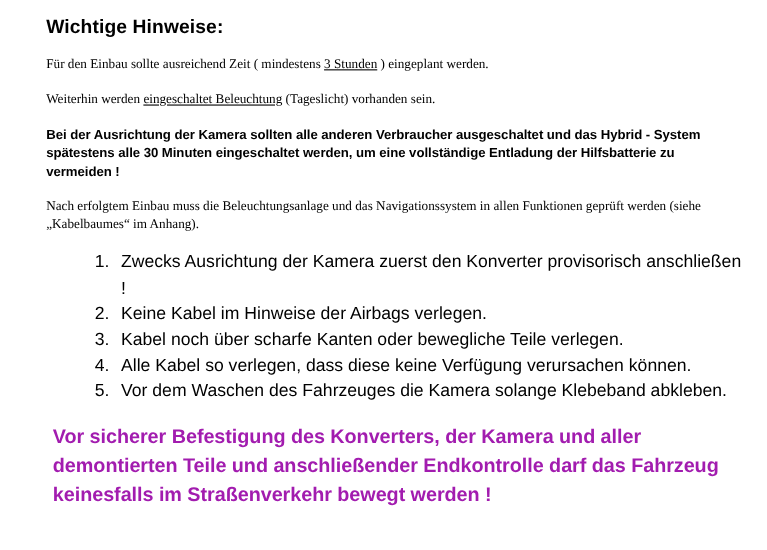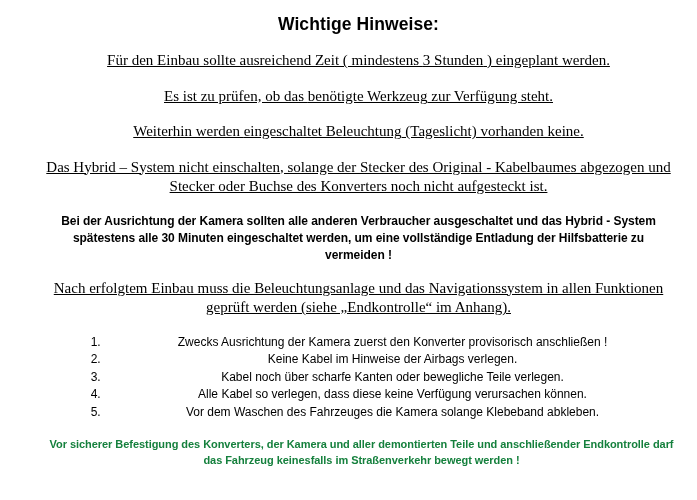--- a/index.html
+++ b/index.html
@@ -13,92 +13,88 @@
     font-family: "Liberation Serif", serif;
     color: #000000;
     overflow: hidden;
   }
   .page {
     box-sizing: border-box;
     width: 697px;
     height: 500px;
     padding: 14px 22px 10px 42px;
     position: relative;
-    text-align: center;
   }
   .doc-title {
     font-family: "Liberation Sans", sans-serif;
     font-weight: bold;
     font-size: 17.5px;
     color: #000;
     margin: 0 0 16px 0;
     letter-spacing: 0.1px;
   }
   .para {
-    font-size: 15px;
+    font-size: 12px;
     line-height: 1.30;
     margin: 0 0 16px 0;
-    text-decoration: underline;
   }
   .para.two-line {
     margin-bottom: 16px;
   }
   .u {
     text-decoration: underline;
   }
   .bold-block {
     font-family: "Liberation Sans", sans-serif;
     font-weight: bold;
     font-size: 12px;
     line-height: 1.42;
     margin: 0 0 15px 0;
     letter-spacing: -0.05px;
   }
   .list {
     font-family: "Liberation Sans", sans-serif;
-    font-size: 12px;
+    font-size: 16px;
     line-height: 1.46;
     margin: 2px 0 16px 0;
     padding-left: 62px;
     list-style-position: outside;
     list-style-type: decimal;
   }
   .list li {
     padding-left: 6px;
     margin: 0;
   }
   .warning {
     font-family: "Liberation Sans", sans-serif;
     font-weight: bold;
-    font-size: 11px;
+    font-size: 18px;
     line-height: 1.45;
-    color: #15803d;
+    color: #a21caf;
     margin: 0;
     padding-left: 6px;
     letter-spacing: -0.05px;
   }
 </style>
 </head>
 <body>
 
 <div class="page">
 
   <h1 class="doc-title">Wichtige Hinweise:</h1>
 
   <p class="para"><span>Für den Einbau sollte ausreichend Zeit ( mindestens </span><span class="u">3 Stunden</span><span> ) eingeplant werden.</span></p>
 
-  <p class="para"><span>Es ist zu prüfen, ob das </span><span class="u">benötigte Werkzeug</span><span> zur Verfügung steht.</span></p>
 
-  <p class="para"><span>Weiterhin werden </span><span class="u">eingeschaltet Beleuchtung</span><span> (Tageslicht) vorhanden keine.</span></p>
+  <p class="para"><span>Weiterhin werden </span><span class="u">eingeschaltet Beleuchtung</span><span> (Tageslicht) vorhanden sein.</span></p>
 
-  <p class="para two-line">Das Hybrid – System nicht einschalten, solange der Stecker des Original - Kabelbaumes abgezogen und Stecker oder Buchse des Konverters noch nicht aufgesteckt ist.</p>
 
   <p class="bold-block">Bei der Ausrichtung der Kamera sollten alle anderen Verbraucher ausgeschaltet und das Hybrid - System spätestens alle 30 Minuten eingeschaltet werden, um eine vollständige Entladung der Hilfsbatterie zu vermeiden !</p>
 
-  <p class="para">Nach erfolgtem Einbau muss die Beleuchtungsanlage und das Navigationssystem in allen Funktionen geprüft werden (siehe „Endkontrolle“ im Anhang).</p>
+  <p class="para">Nach erfolgtem Einbau muss die Beleuchtungsanlage und das Navigationssystem in allen Funktionen geprüft werden (siehe „Kabelbaumes“ im Anhang).</p>
 
   <ol class="list">
     <li>Zwecks Ausrichtung der Kamera zuerst den Konverter provisorisch anschließen !</li>
     <li>Keine Kabel im Hinweise der Airbags verlegen.</li>
     <li>Kabel noch über scharfe Kanten oder bewegliche Teile verlegen.</li>
     <li>Alle Kabel so verlegen, dass diese keine Verfügung verursachen können.</li>
     <li>Vor dem Waschen des Fahrzeuges die Kamera solange Klebeband abkleben.</li>
   </ol>
 
   <p class="warning">Vor sicherer Befestigung des Konverters, der Kamera und aller demontierten Teile und anschließender Endkontrolle darf das Fahrzeug keinesfalls im Straßenverkehr bewegt werden !</p>

